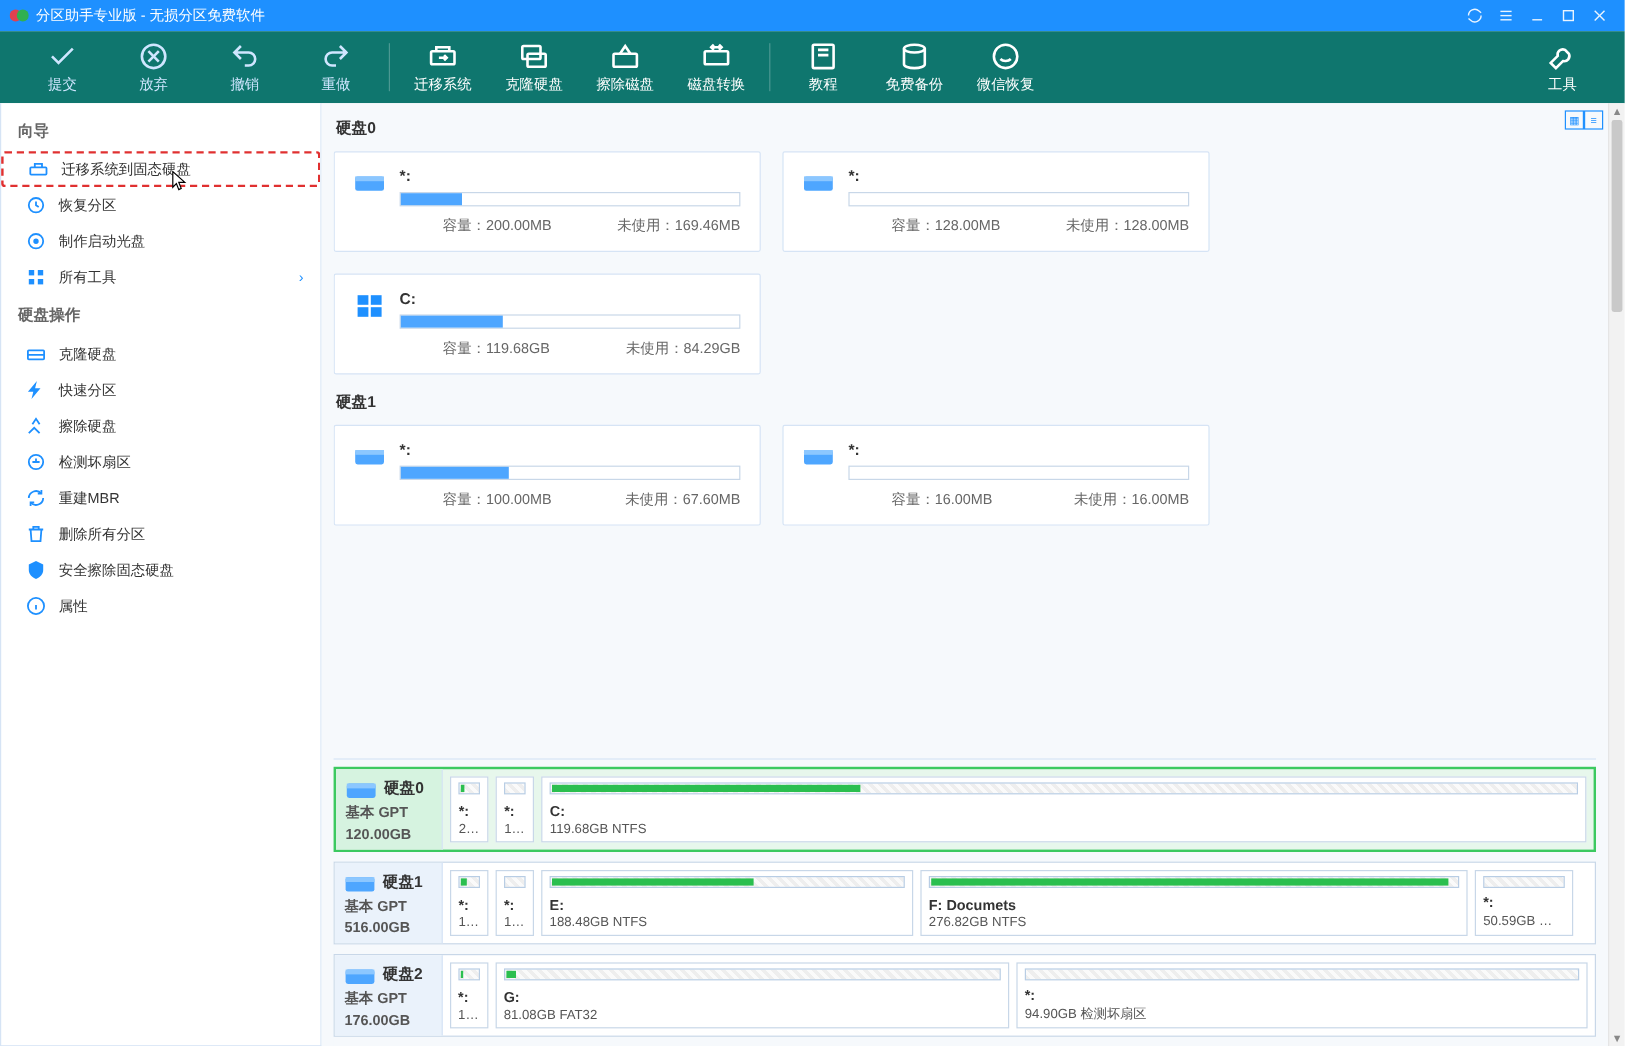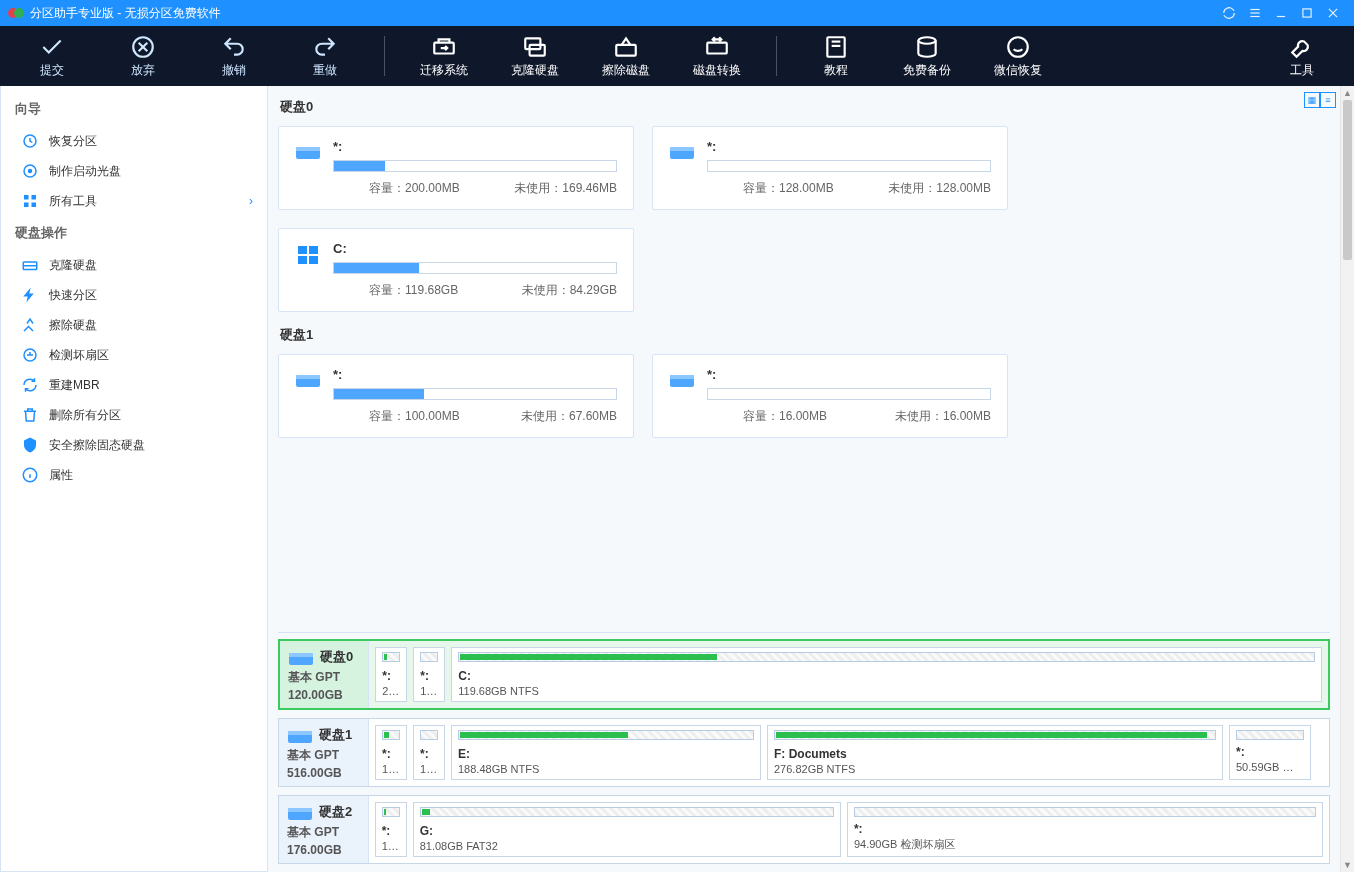--- a/index.html
+++ b/index.html
@@ -6,21 +6,21 @@
 body { background: #fff; font-size: 12px; color: #333; overflow: hidden; width: 1354px; height: 872px; }
 
 
 .titlebar { height: 26px; background: #1e90ff; display: flex; align-items: center; padding: 0 8px; color: #fff; }
 .titlebar .logo { width: 16px; height: 16px; margin-right: 6px; display: inline-block; }
 .titlebar .title { flex: 1; font-size: 12px; }
 .titlebar .wbtn { width: 26px; height: 26px; display: flex; align-items: center; justify-content: center; color: #fff; opacity: 0.9; }
 .titlebar .wbtn svg { width: 14px; height: 14px; }
 
 
-.toolbar { height: 60px; background: #0f172a; display: flex; align-items: center; padding: 0 14px; color: #fff; gap: 15px; }
+.toolbar { height: 60px; background: #0f766e; display: flex; align-items: center; padding: 0 14px; color: #fff; }
 .tb-item { display: flex; flex-direction: column; align-items: center; justify-content: center; width: 76px; height: 56px; color: #cfe6ff; font-size: 12px; }
 .tb-item.active { color: #fff; }
 .tb-item .ic { width: 26px; height: 26px; display: flex; align-items: center; justify-content: center; margin-bottom: 2px; }
 .tb-item .ic svg { stroke: currentColor; }
 .tb-sep { width: 1px; height: 40px; background: rgba(255,255,255,0.25); margin: 0 6px; }
 .tb-spacer { flex: 1; }
 
 
 .main { display: flex; height: calc(872px - 86px); }
 .scrollbar-v { width: 14px; background: #f2f2f2; border-left: 1px solid #e5e5e5; display: flex; flex-direction: column; align-items: center; }
@@ -219,20 +219,32 @@
       </span>
       <span>工具</span>
     </div>
 </div>
 
 <div class="main">
 
   <div class="sidebar">
     <div class="sb-head">向导</div>
     <div id="sb-wizard">
+        <div class="sb-item highlight">
+          <span class="ic">
+            <svg viewBox="0 0 24 24" fill="none" stroke="#1e90ff" stroke-width="2">
+              <rect x="3" y="10" width="18" height="8" rx="1"></rect>
+              <path d="M8 10V6h8v4"></path>
+            </svg>
+          </span>
+          <span>迁移系统到固态硬盘</span>
+          <svg class="sb-cursor" width="14" height="18" viewBox="0 0 14 18">
+            <path d="M1 1l0 13 3-3 2 5 2-1-2-5 5 0z" fill="#fff" stroke="#000"></path>
+          </svg>
+        </div>
         <div class="sb-item">
           <span class="ic">
             <svg viewBox="0 0 24 24" fill="none" stroke="#1e90ff" stroke-width="2">
               <circle cx="12" cy="12" r="8"></circle>
               <path d="M12 8v4l3 2"></path>
             </svg>
           </span>
           <span>恢复分区</span>
         </div>
         <div class="sb-item">

